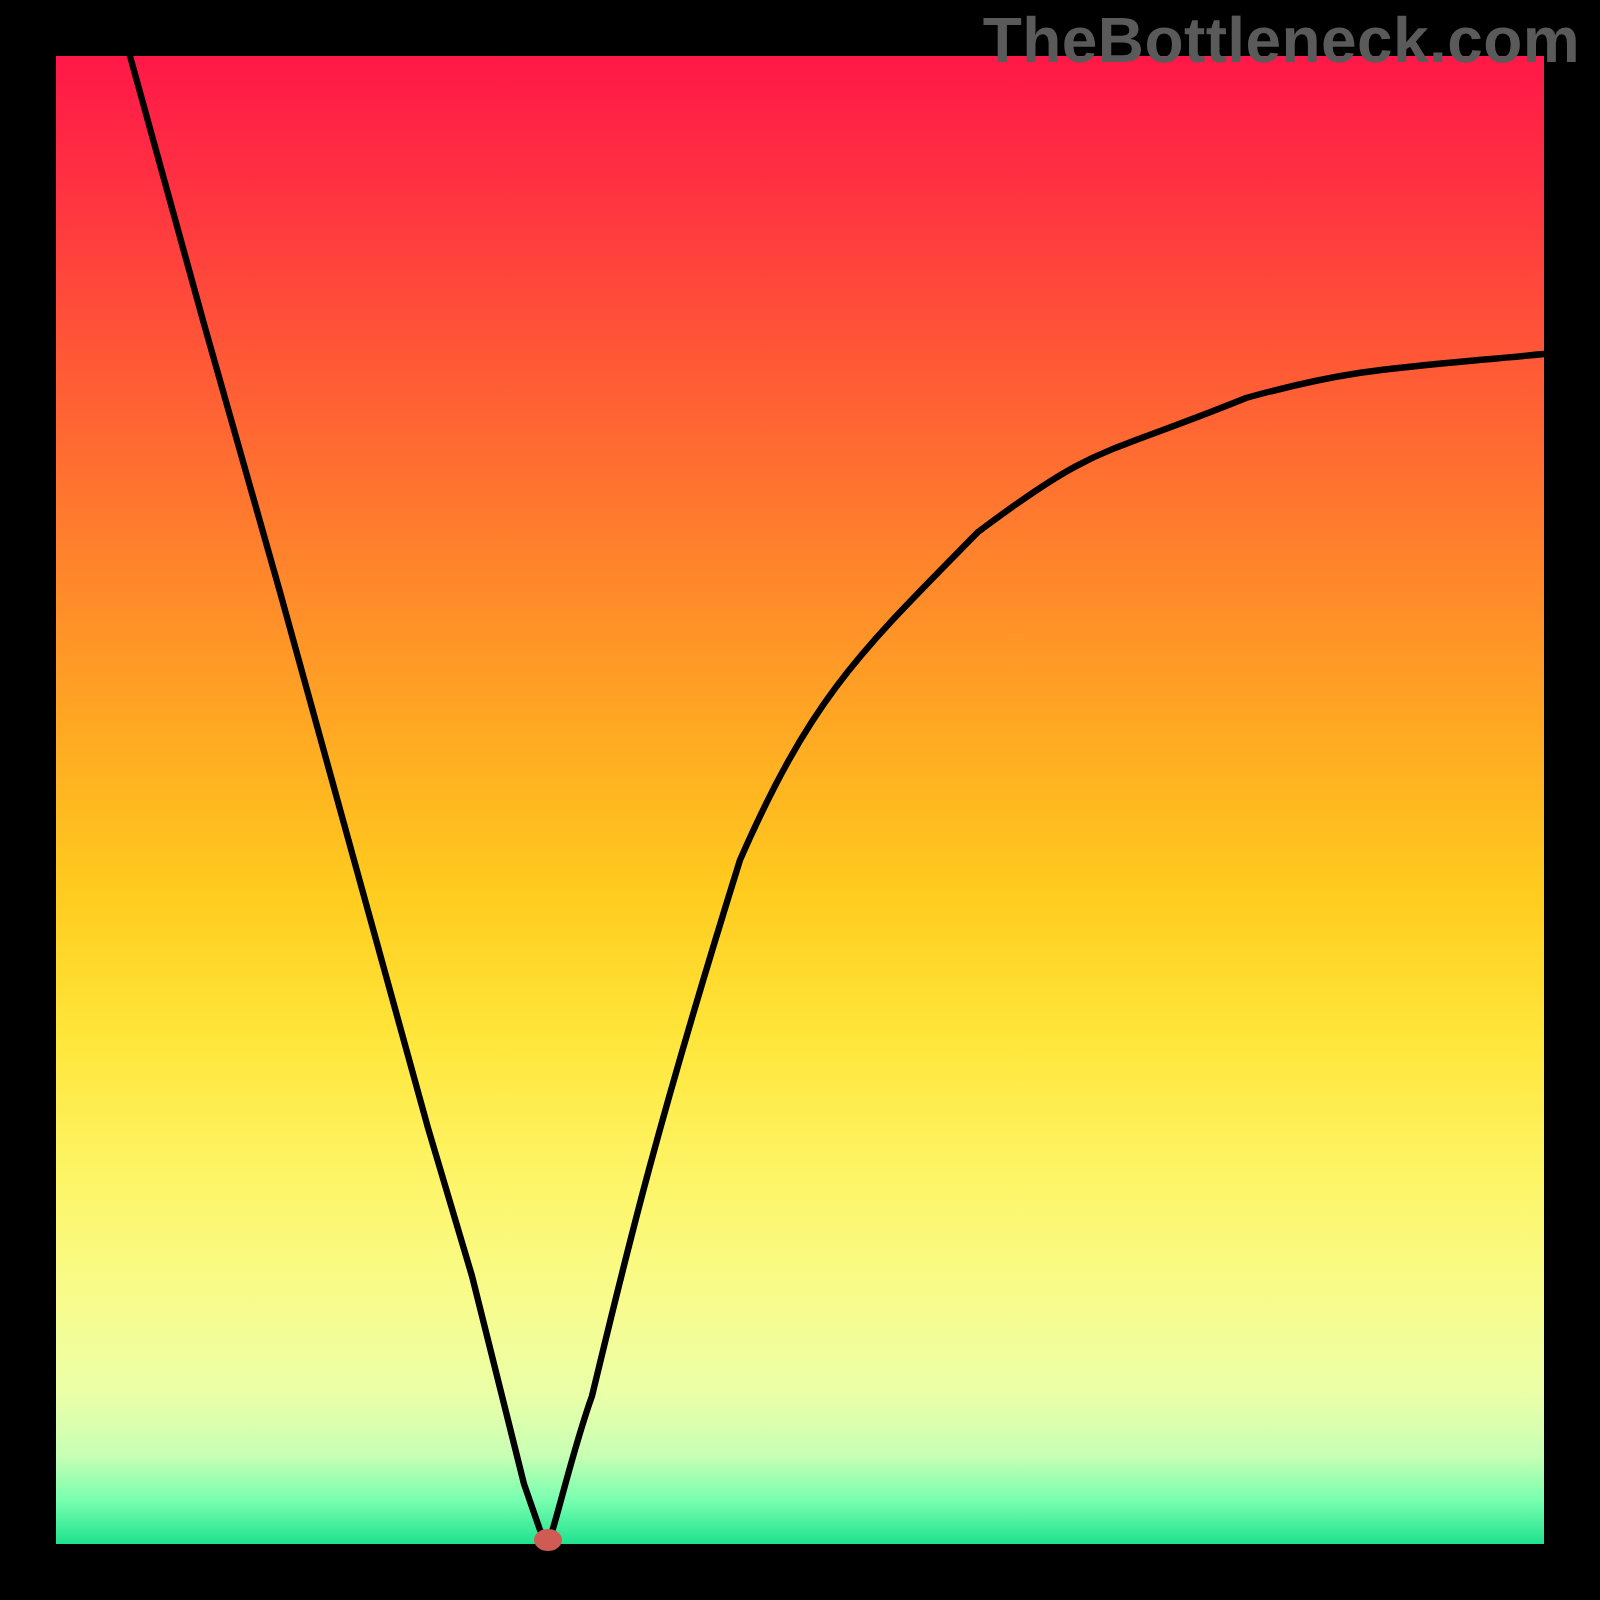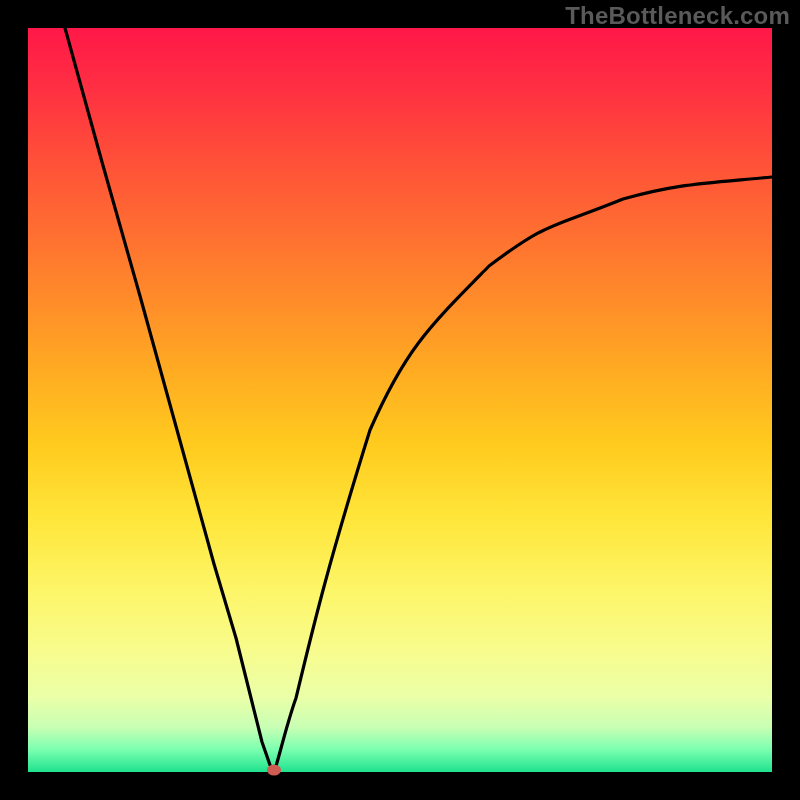--- a/index.html
+++ b/index.html
@@ -15,21 +15,21 @@
     position: relative;
     width: 800px;
     height: 800px;
     background: #000;
   }
   .watermark {
     position: absolute;
     top: 2px;
     right: 10px;
     color: #5a5a5a;
-    font-size: 24px;
+    font-size: 32px;
     font-weight: 600;
     letter-spacing: 0.2px;
     z-index: 10;
   }
   .plot {
     position: absolute;
     left: 28px;
     top: 28px;
     width: 744px;
     height: 744px;

